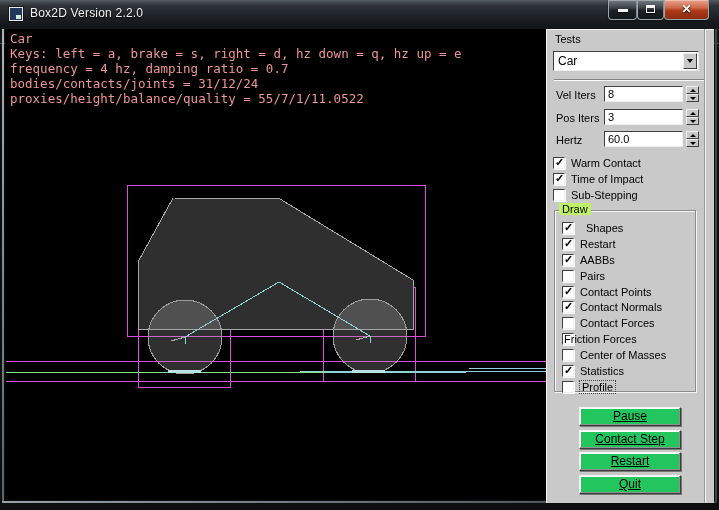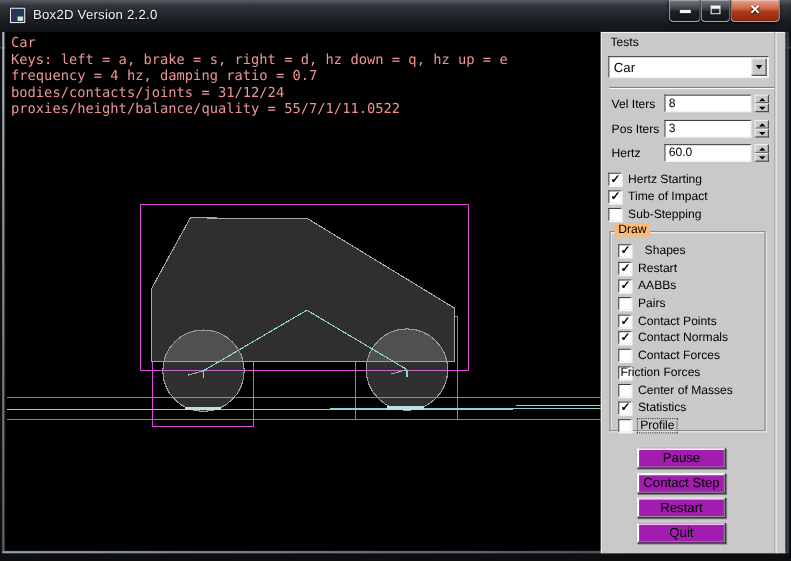--- a/index.html
+++ b/index.html
@@ -73,26 +73,26 @@
     border-left:3px solid transparent; border-right:3px solid transparent;
     border-top:3.5px solid #000; }
   .cb { position:absolute; width:12px; height:12px; background:#fff; border:1px solid;
     border-color:#404040 #efefef #efefef #404040; box-shadow:1px 1px 0 #fafafa; }
   .cb.checked::after { content:"\2713"; position:absolute; left:1px; top:-2px; font-size:11px;
     font-weight:bold; color:#000; }
   .cb-label { position:absolute; white-space:nowrap; }
   .cb-label.focus { outline:1px dotted #444; padding:0 2px; }
   .groupbox { position:absolute; left:8px; top:181px; width:142px; height:182px;
     border:1px solid #8a8a8a; box-shadow:inset 1px 1px 0 #f5f5f5, 1px 1px 0 #f5f5f5; }
-  .grouplabel { position:absolute; left:13px; top:174px; background:#fdba74; padding:0 3px; }
-  .btn { position:absolute; left:33px; width:81px; height:19px; background:#a21caf;
+  .grouplabel { position:absolute; left:13px; top:174px; background:#bef264; padding:0 3px; }
+  .btn { position:absolute; left:33px; width:102px; height:19px; background:#22c55e;
     border:1px solid; border-color:#f5f5f5 #3c3c3c #3c3c3c #f5f5f5;
     box-shadow:inset -1px -1px 0 #8f8f8f, inset 1px 1px 0 #fff, 1px 1px 0 #777;
     font-size:12px; text-align:center; line-height:16px; color:#000;
-    font-family:"Liberation Sans",sans-serif; }
+    font-family:"Liberation Sans",sans-serif;text-decoration:underline; }
 </style>
 </head>
 <body>
 
 <div class="titlebar">
   <div class="app-icon"></div>
   <div class="win-title">Box2D Version 2.2.0</div>
   <div class="tbtn min">
     <div class="glyph-min"></div>
   </div>
@@ -187,21 +187,21 @@
   <div class="frow-label" style="top:105px">Hertz</div>
   <input class="field" style="top: 102px;" value="60.0">
   <span class="spin" style="top:102px">
       <span class="up"></span>
     </span>
   <span class="spin" style="top:110px">
       <span class="dn"></span>
     </span>
 
   <span class="cb checked" style="left:7px; top:128px"></span>
-  <span class="cb-label" style="left:25px; top:128px">Hertz Starting</span>
+  <span class="cb-label" style="left:25px; top:128px">Warm Contact</span>
   <span class="cb checked" style="left:7px; top:144px"></span>
   <span class="cb-label" style="left:25px; top:144px">Time of Impact</span>
   <span class="cb" style="left:7px; top:160px"></span>
   <span class="cb-label" style="left:25px; top:160px">Sub-Stepping</span>
 
   <div class="groupbox"></div>
   <div class="grouplabel">Draw</div>
 
   <span class="cb checked" style="left:16px; top:193px"></span>
   <span class="cb-label" style="left:40px; top:193px">Shapes</span>

